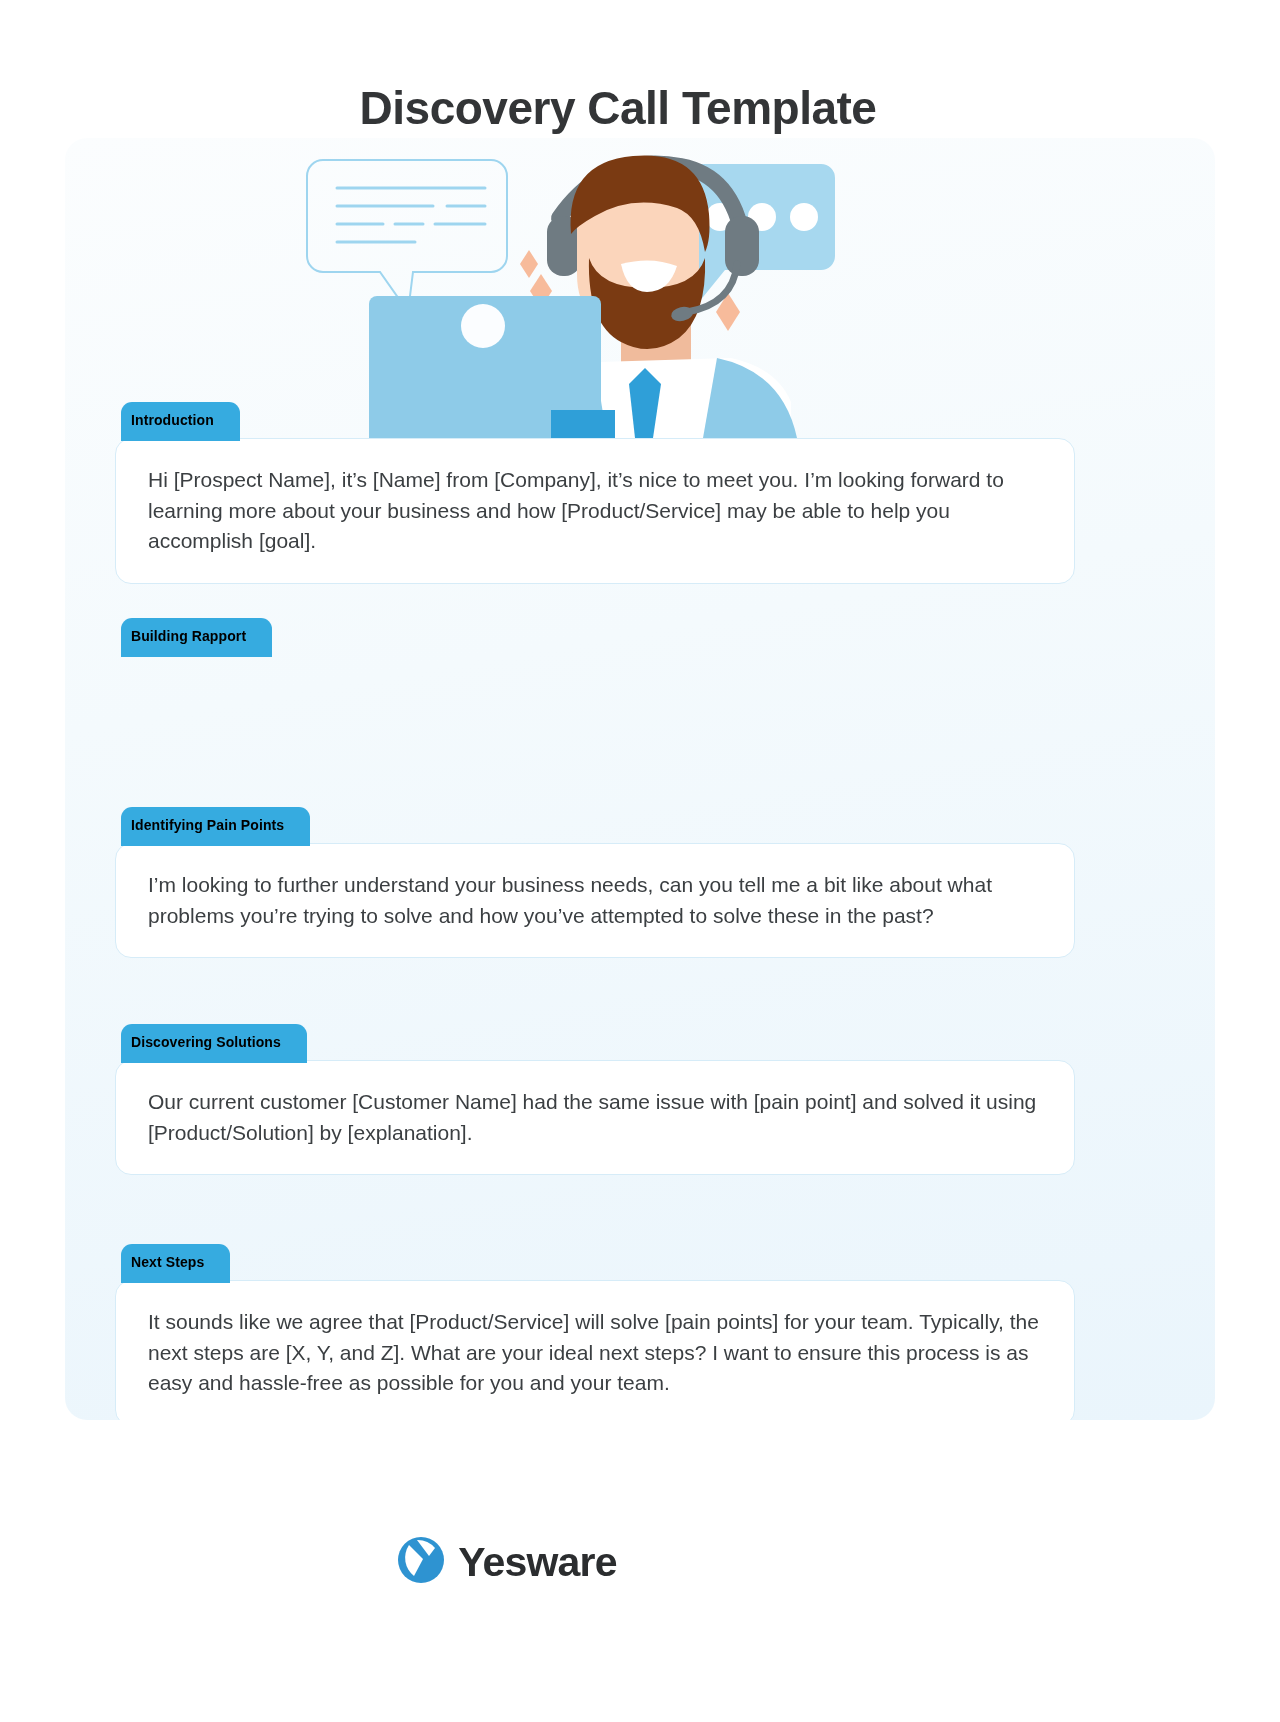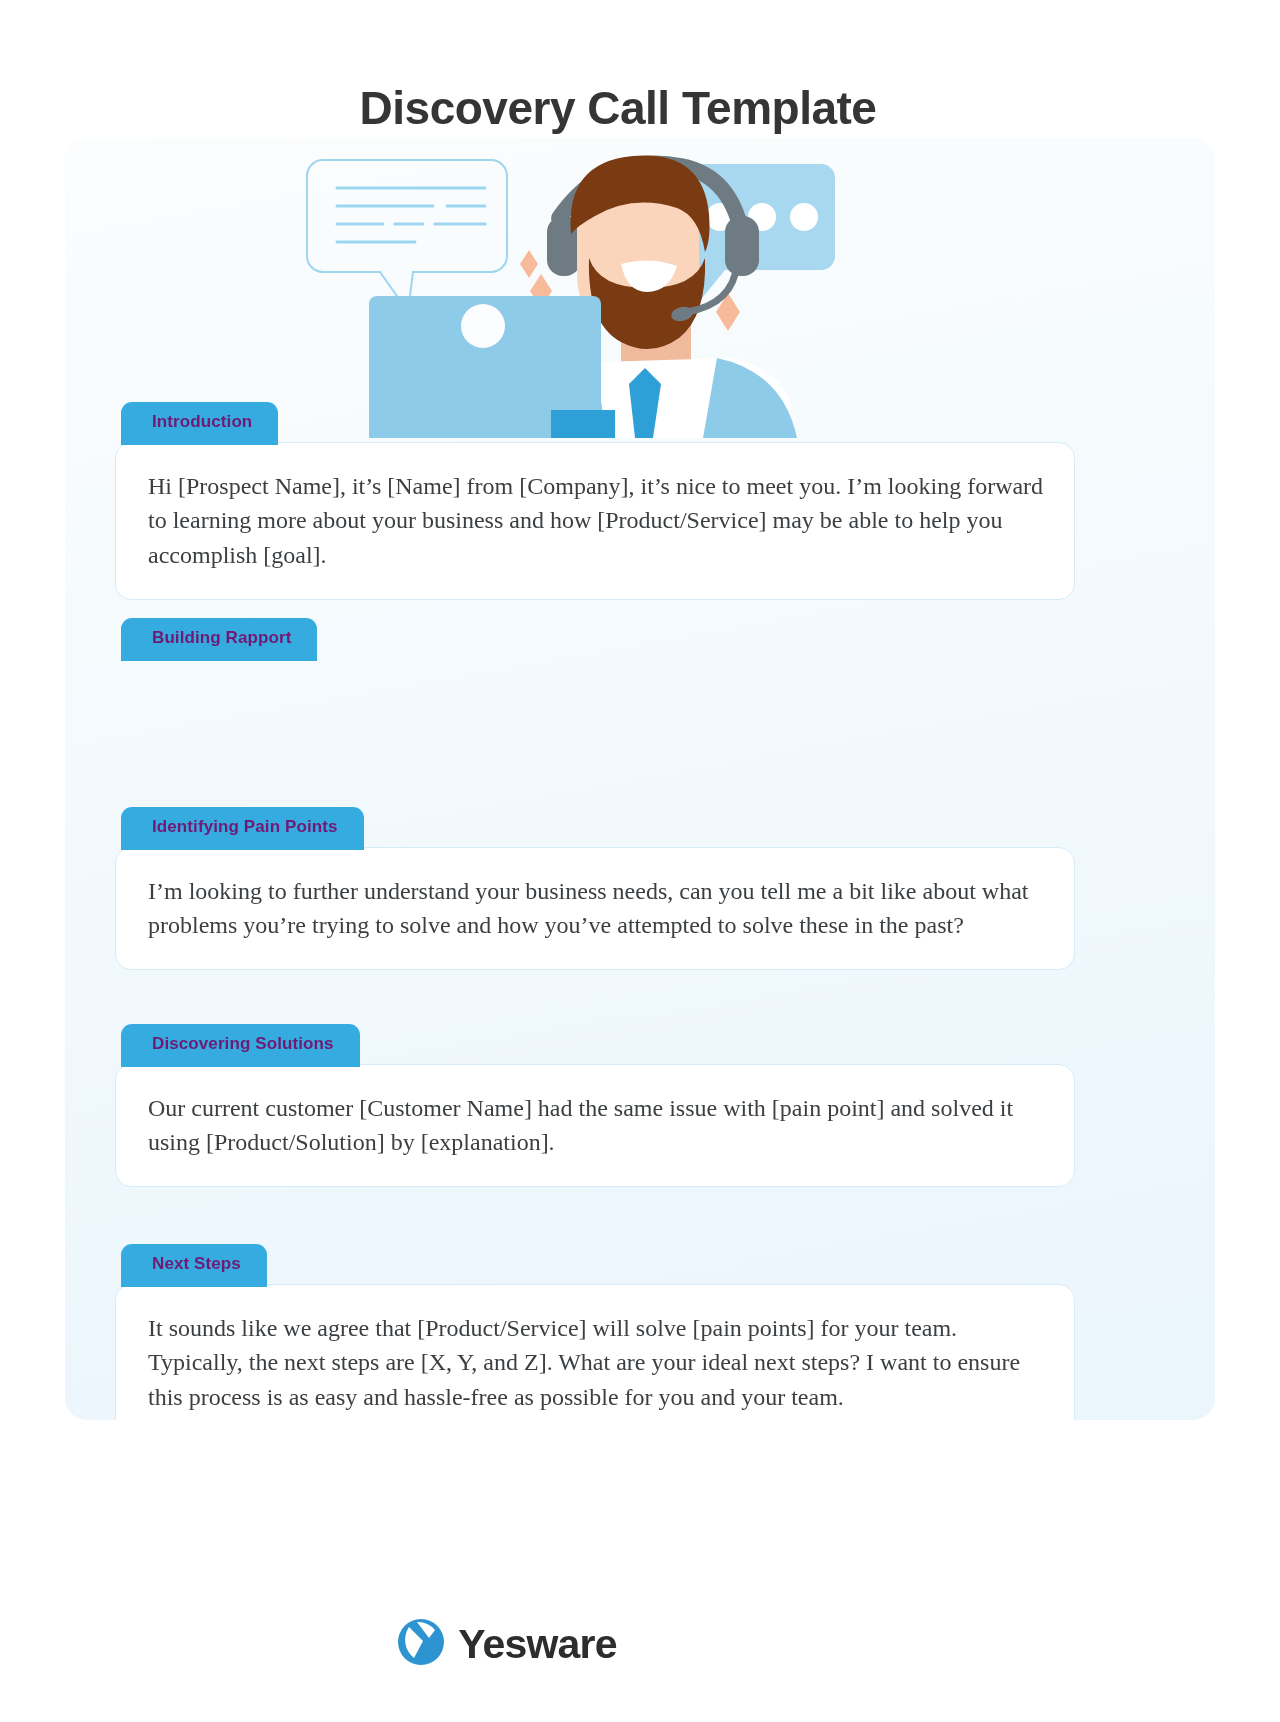--- a/index.html
+++ b/index.html
@@ -59,56 +59,56 @@
   
   .section {
     position: absolute;
     left: 50px;
     width: 960px;
   }
   .tab {
     position: relative;
     display: inline-block;
     background: #36ABE0;
-    color: #701a75;
-    font-size: 17px;
+    color: #000000;
+    font-size: 14px;
     font-weight: 700;
     letter-spacing: 0.1px;
-    padding: 11px 26px 13px 31px;
+    padding: 11px 26px 13px 10px;
     border-radius: 11px 11px 0 0;
     margin-left: 6px;
     z-index: 3;
     line-height: 1.1;
     white-space: nowrap;
   }
   .card {
     position: relative;
     background: #ffffff;
     border: 1.4px solid #d6ecf8;
     border-radius: 16px;
     padding: 26px 30px 26px 32px;
     margin-top: -3px;
     z-index: 2;
     box-sizing: border-box;
     width: 960px;
   }
   .card p {
     margin: 0;
-    font-size: 24px;
+    font-size: 21px;
     line-height: 1.45;
     color: #3b3f42;
-    font-family: Liberation Serif, serif;
+    font-family: Liberation Sans, sans-serif;
     font-weight: 400;
   }
 
   
   .footer {
     position: absolute;
     left: 0;
-    top: 1618px;
+    top: 1536px;
     width: 1014px;
     display: flex;
     align-items: center;
     justify-content: center;
     gap: 13px;
   }
   .logo-mark { display: block; }
   .logo-text {
     font-size: 41px;
     font-weight: 700;

